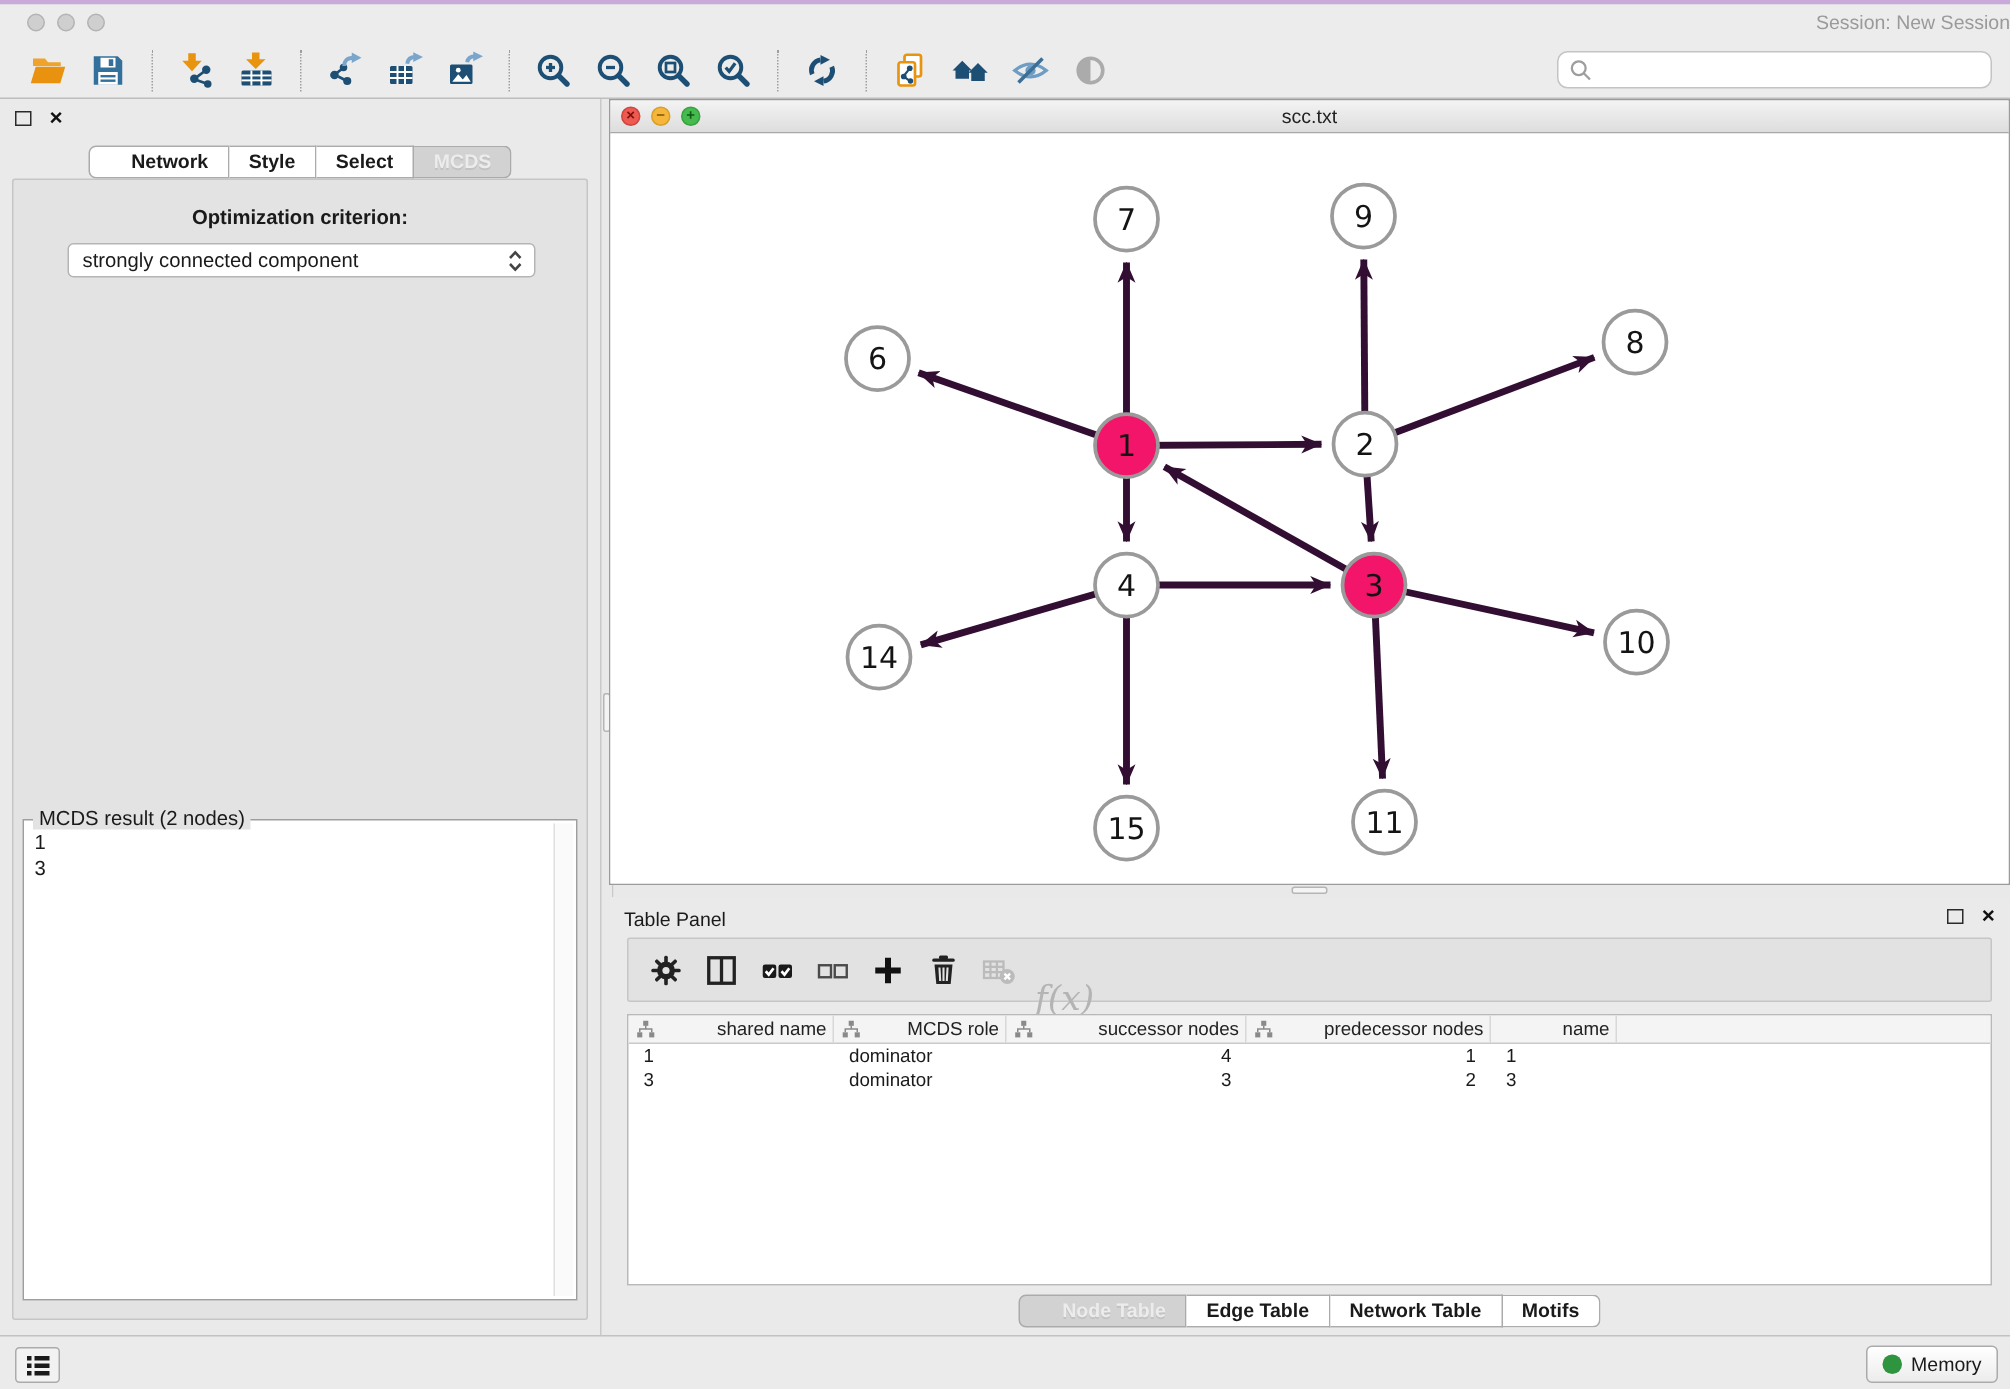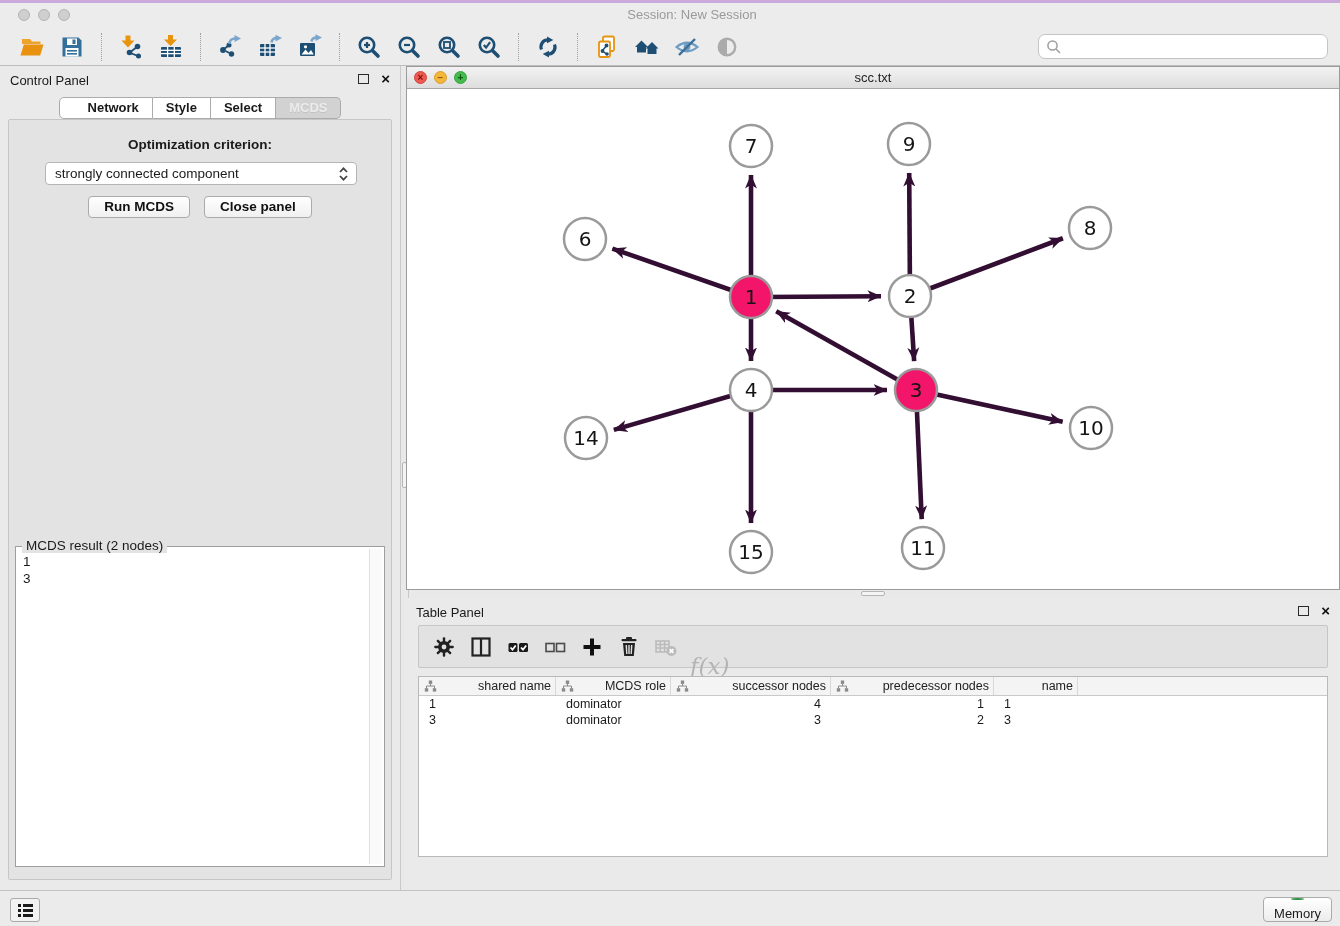--- a/index.html
+++ b/index.html
@@ -5,21 +5,21 @@
   * { margin:0; padding:0; box-sizing:border-box; }
   html,body { width:1340px; height:926px; }
   body { position:relative; background:#e7e7e7; font-family:"Liberation Sans",sans-serif; overflow:hidden; color:#1a1a1a; }
   svg { display:block; }
 
   
   #accent-strip { position:absolute; left:0; top:0; width:1340px; height:3px; background:#c9aada; }
   #titlebar { position:absolute; left:0; top:3px; width:1340px; height:25px; background:#ececec; }
   #titlebar .lights { position:absolute; left:18px; top:6px; display:flex; gap:8px; }
   #titlebar .light { width:12px; height:12px; border-radius:50%; background:#cfcfcf; border:1px solid #b3b3b3; }
-  #main-title { text-align:center; line-height:24px; font-size:13px; color:#9a9a9a;margin-left:44px; }
+  #main-title { text-align:right; line-height:24px; font-size:13px; color:#9a9a9a;margin-left:44px; }
 
   
   #toolbar { position:absolute; left:0; top:28px; width:1340px; height:38px; background:#ececec; border-bottom:1px solid #bdbdbd; display:flex; align-items:center; padding:0 12px; }
   .tb-icon { width:30px; height:30px; display:flex; align-items:center; justify-content:center; margin:0 5px; cursor:pointer; }
   .tb-sep { width:1px; height:28px; border-left:1px dotted #9e9e9e; margin:0 9px; }
   #search-box { margin-left:auto; width:290px; height:25px; background:#fff; border:1px solid #c4c4c4; border-radius:7px; display:flex; align-items:center; padding-left:6px; }
   #search-box input { border:none; outline:none; flex:1; height:20px; font-size:13px; background:transparent; }
 
   
   #control-panel { position:absolute; left:0; top:66px; width:400px; height:824px; background:#eaeaea; }
@@ -73,21 +73,21 @@
   .th .tree { margin-left:5px; }
   .th .th-label { flex:1; text-align:right; padding:0 4px; }
   .th.filler { border-right:none; flex:1; }
   .tr { display:flex; height:16px; align-items:center; }
   .td { font-size:12.5px; padding:0 10px; overflow:hidden; white-space:nowrap; }
   #tp-tabs { position:absolute; left:0; right:0; top:265px; display:flex; justify-content:center; }
 
   
   #status-bar { position:absolute; left:0; top:890px; width:1340px; height:36px; background:#ebebeb; border-top:1px solid #c2c2c2; }
   #list-btn { position:absolute; left:10px; top:7px; width:30px; height:24px; background:#f2f2f2; border:1px solid #ababab; border-radius:3px; display:flex; align-items:center; justify-content:center; cursor:pointer; }
-  #memory-btn { position:absolute; right:8px; top:6px; height:25px; background:linear-gradient(#ffffff,#ececec); border:1px solid #ababab; border-radius:4px; display:flex; align-items:center; gap:6px; padding:0 10px; font-size:13px; cursor:pointer;flex-direction:column; }
+  #memory-btn { position:absolute; right:8px; top:6px; height:25px; background:linear-gradient(#ffffff,#ececec); border:1px solid #ababab; border-radius:4px; display:flex; align-items:center; gap:6px; padding:0 10px; font-size:13px; cursor:pointer; }
   #memory-dot { width:13px; height:13px; border-radius:50%; }
 </style>
 </head>
 <body>
 
 <div id="accent-strip"></div>
 <div id="titlebar">
   <div class="lights">
     <span class="light"></span>
     <span class="light"></span>
@@ -264,21 +264,20 @@
     <svg width="18" height="18" viewBox="0 0 18 18">
         <circle cx="7.5" cy="7.5" r="4.6" stroke="#9e9e9e" stroke-width="1.5" fill="none"></circle>
         <line x1="11" y1="11" x2="15" y2="15" stroke="#9e9e9e" stroke-width="1.5"></line>
       </svg>
     <input value="" placeholder="" style="">
   </div>
 </div>
 
 <div id="control-panel">
   <div class="panel-head">
-    <span class="ph-title">Control Panel</span>
     <span class="ph-float"></span>
     <span class="ph-close">×</span>
   </div>
   <div id="cp-tabs" class="tab-row">
       <span class="tab">Network</span>
       <span class="tab">Style</span>
       <span class="tab">Select</span>
       <span class="tab selected">MCDS</span>
     </div>
   <div id="cp-inner">
@@ -287,24 +286,20 @@
       <span class="stepper">
         <svg width="11" height="16" viewBox="0 0 11 16">
             <g stroke="#444" stroke-width="1.7" fill="none">
               <path d="M2 6 L5.5 2.3 9 6"></path>
               <path d="M2 10 L5.5 13.7 9 10"></path>
             </g>
           </svg>
       </span>
     </div>
     <div id="opt-label">Optimization criterion:</div>
-    <div id="cp-buttons">
-      <button class="aqua-btn">Run MCDS</button>
-      <button class="aqua-btn">Close panel</button>
-    </div>
     <div id="result-box">
       <span id="result-legend">MCDS result (2 nodes)</span>
       <div id="result-lines">1
 3</div>
       <div id="result-scroll"></div>
     </div>
   </div>
 </div>
 
 <div id="v-splitter">
@@ -539,20 +534,26 @@
         </div>
         <div class="tr">
           <div class="td" style="width: 137px; text-align: left;">3</div>
           <div class="td" style="width: 115px; text-align: left;">dominator</div>
           <div class="td" style="width: 160px; text-align: right;">3</div>
           <div class="td" style="width: 163px; text-align: right;">2</div>
           <div class="td" style="width: 84px; text-align: left;">3</div>
         </div>
       </div>
   </div>
+  <div id="tp-tabs" class="tab-row">
+      <span class="tab selected">Node Table</span>
+      <span class="tab">Edge Table</span>
+      <span class="tab">Network Table</span>
+      <span class="tab">Motifs</span>
+    </div>
 </div>
 
 <div id="status-bar">
   <span id="list-btn">
     <svg width="17" height="16" viewBox="0 0 17 16">
         <g fill="#1a1a1a">
           <rect x="1" y="2" width="3" height="3"></rect>
           <rect x="6" y="2" width="10" height="3"></rect>
           <rect x="1" y="7" width="3" height="3"></rect>
           <rect x="6" y="7" width="10" height="3"></rect>

